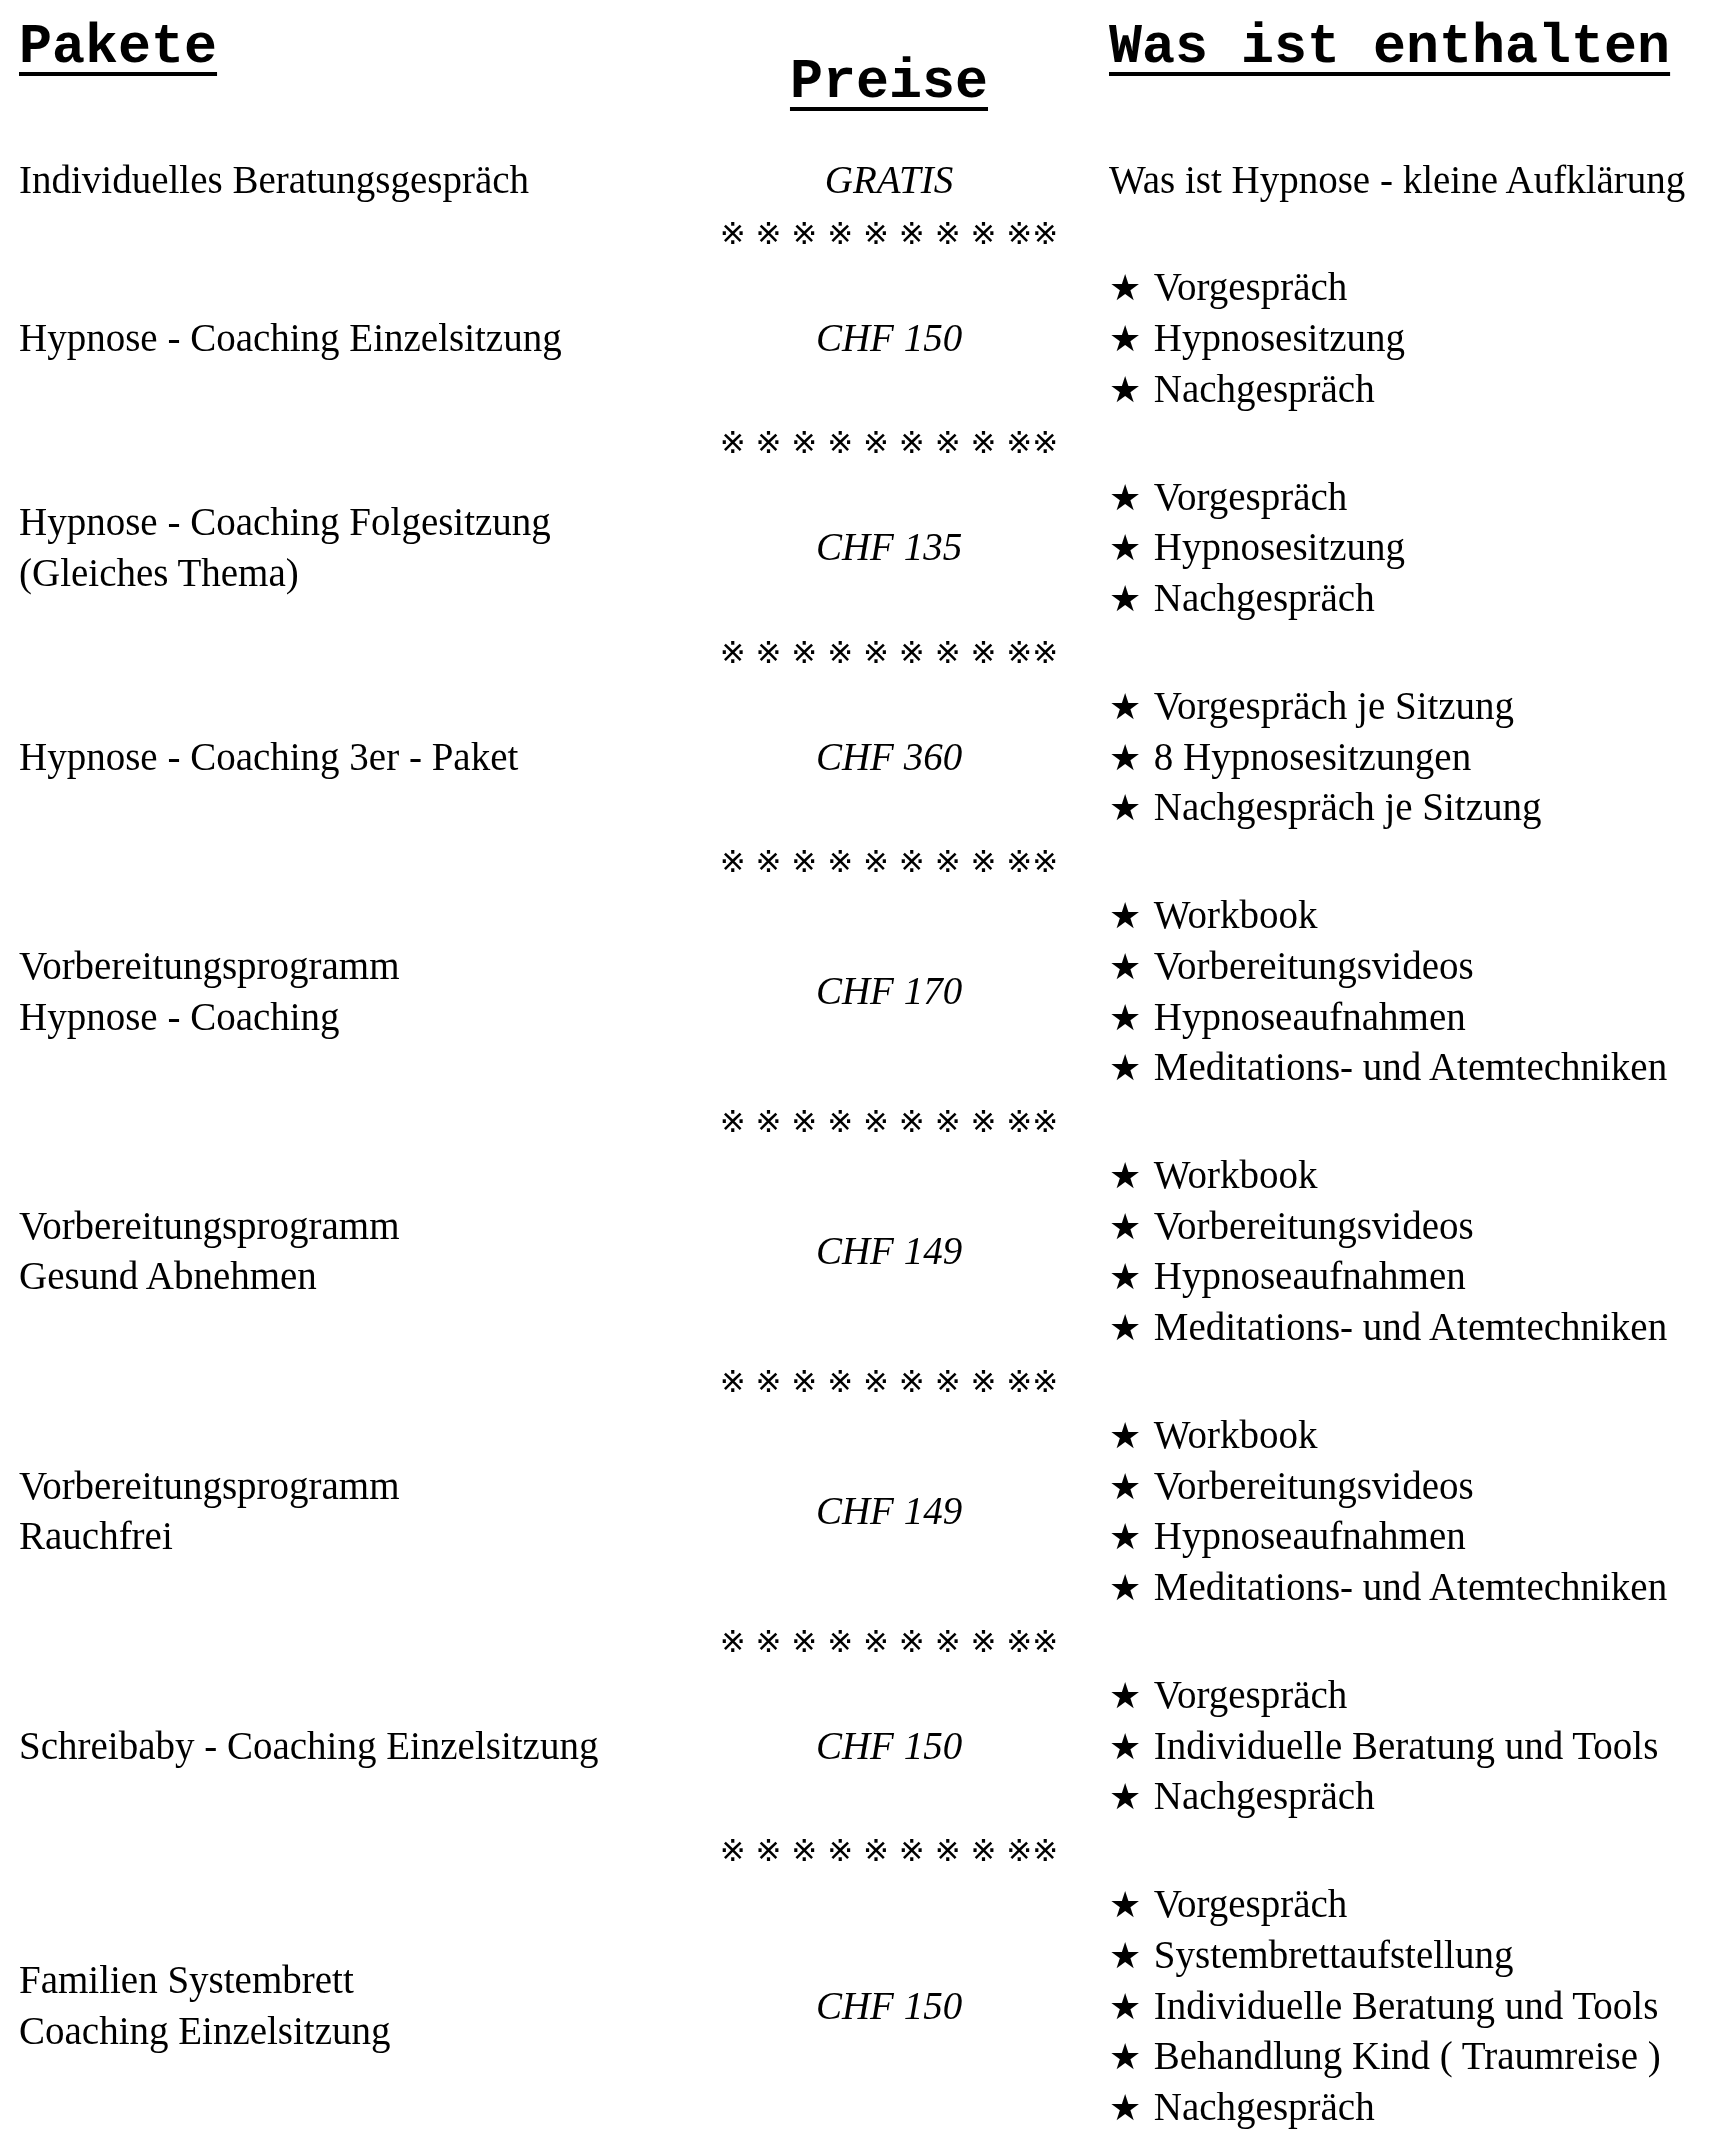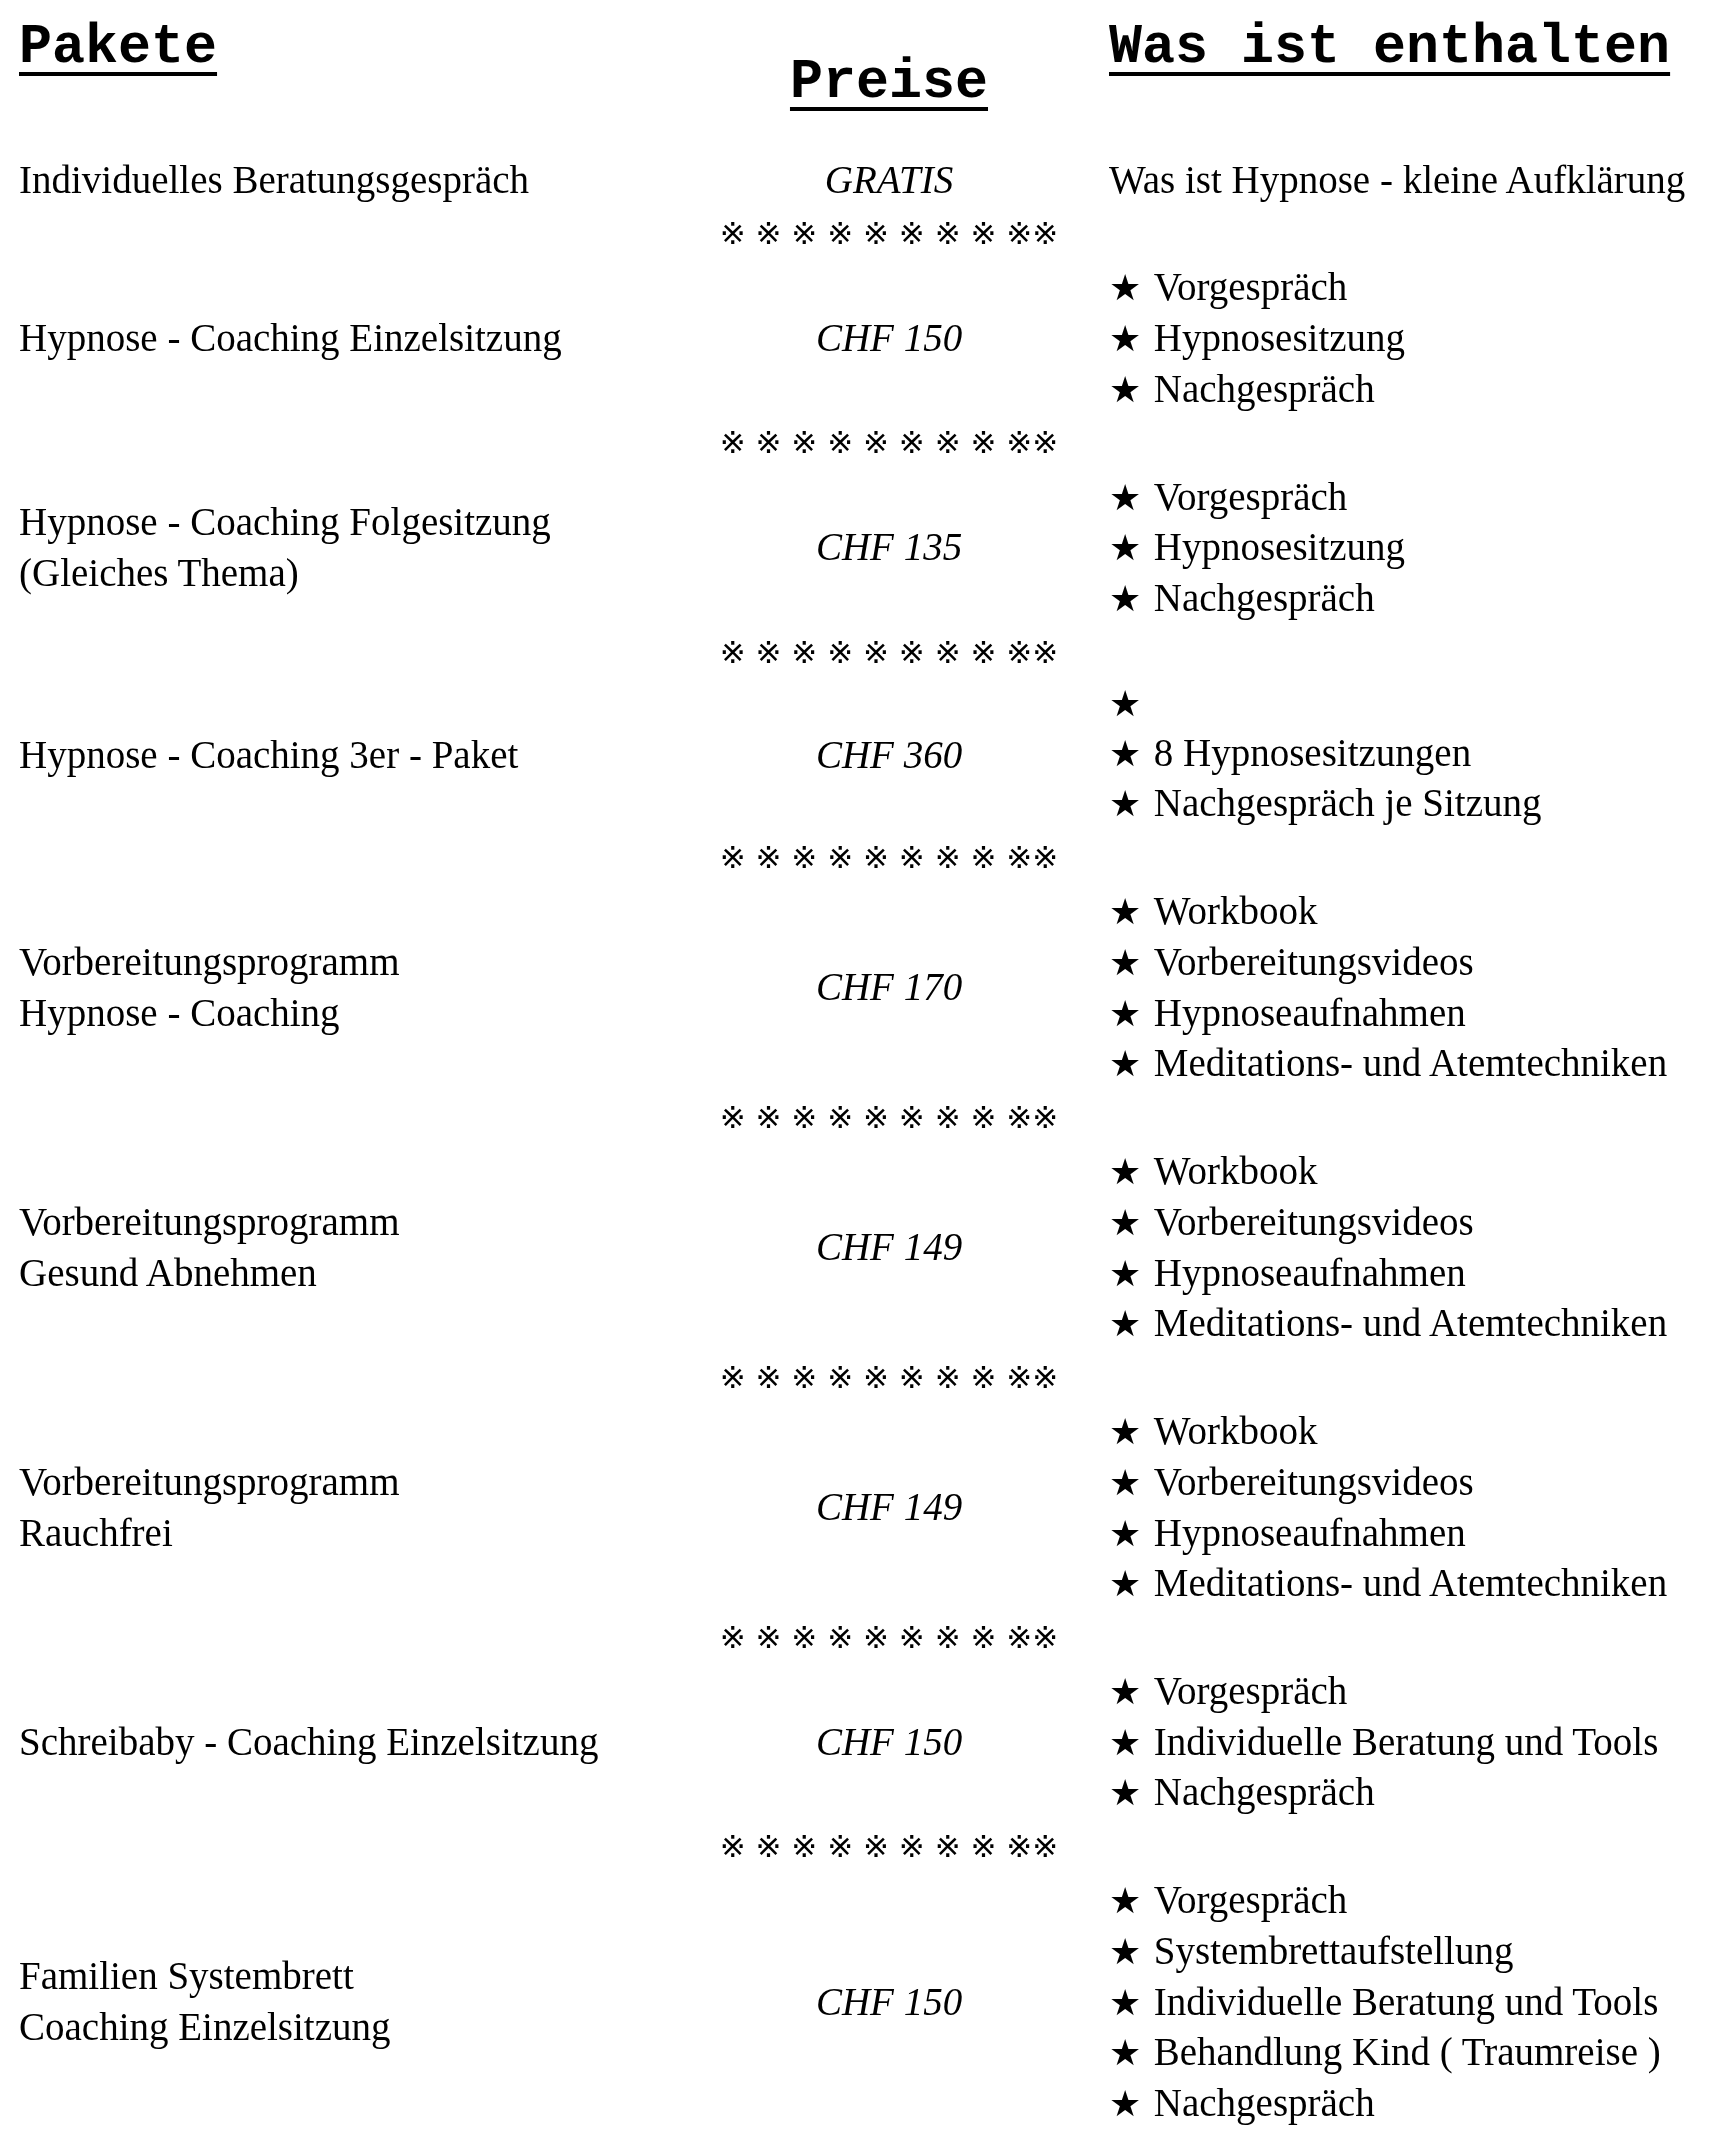--- a/index.html
+++ b/index.html
@@ -128,20 +128,21 @@
   <div class="grid sep-row">
     <div class="sep">※ ※ ※ ※ ※ ※ ※ ※ ※※</div>
   </div>
 
   <div class="grid">
     <div class="pkg-name">Hypnose - Coaching 3er - Paket</div>
     <div class="price">CHF 360</div>
     <div class="items">
       <div class="item">
           <span class="star">★</span>
+          <span>Vorgespräch je Sitzung</span>
         </div>
       <div class="item">
           <span class="star">★</span>
           <span>8 Hypnosesitzungen</span>
         </div>
       <div class="item">
           <span class="star">★</span>
           <span>Nachgespräch je Sitzung</span>
         </div>
     </div>

